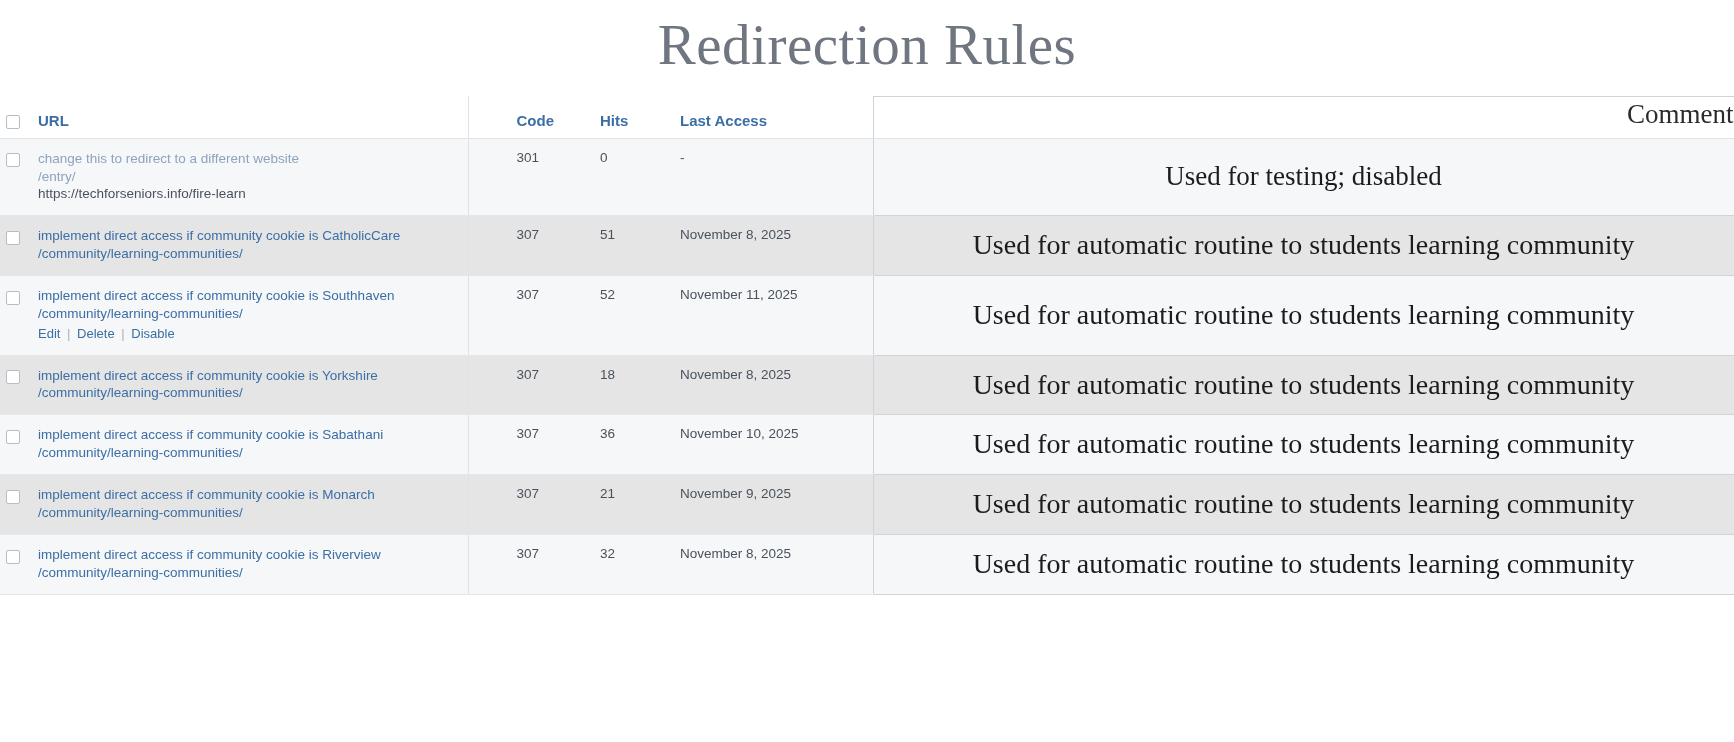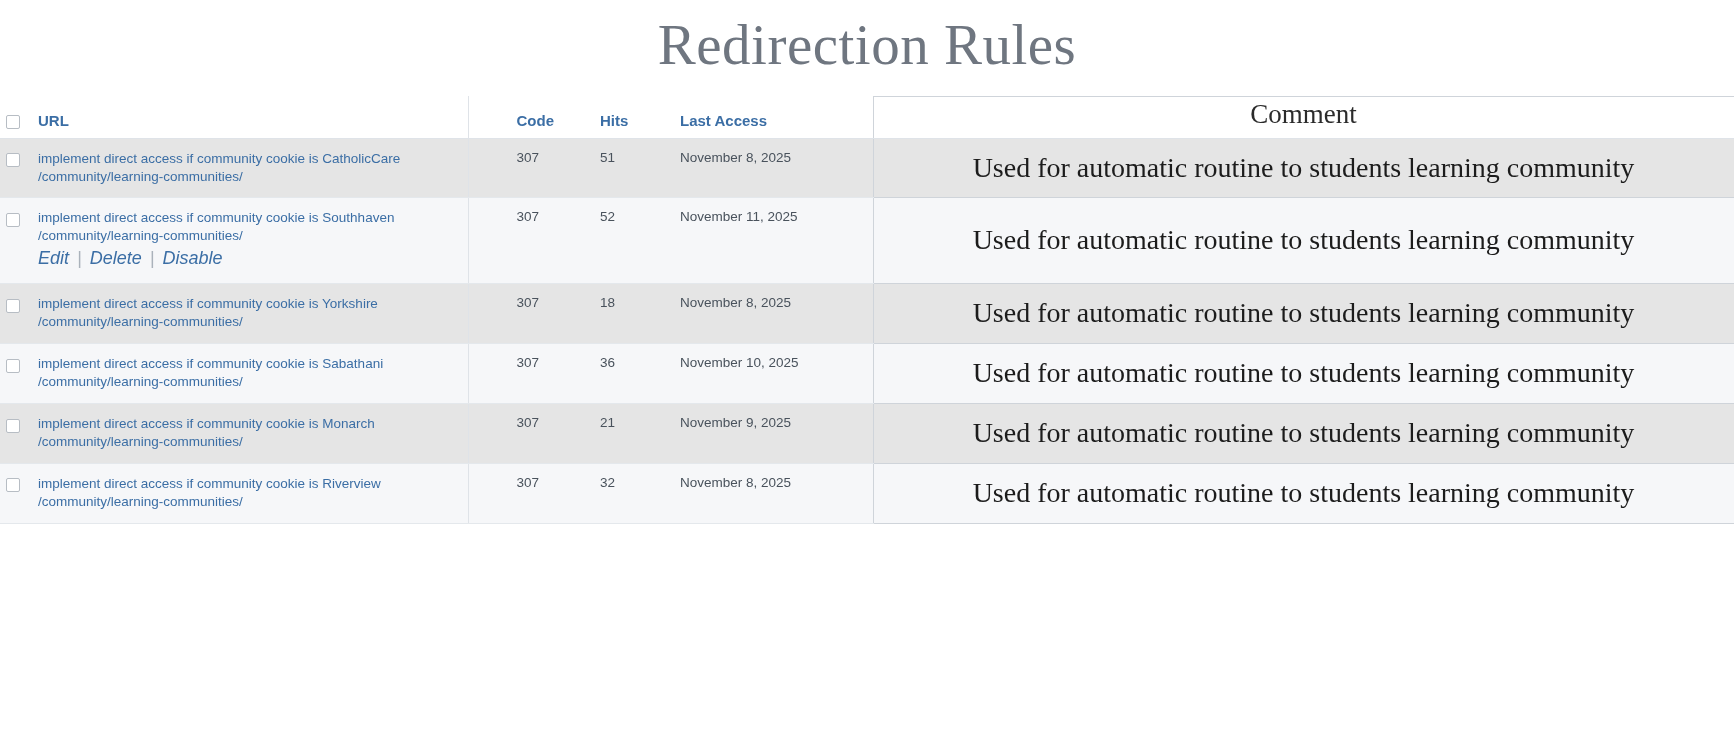--- a/index.html
+++ b/index.html
@@ -60,21 +60,21 @@
   }
   thead th.th-check { padding-left: 6px; }
   thead th.th-code { border-left: 1px solid #dfe3e8; padding-left: 48px; }
   thead th.th-hits { padding-left: 2px; }
   thead th.th-last { padding-left: 2px; }
 
   thead th.th-comment {
     border-left: 1px solid #cfd4da;
     border-top: 1px solid #cfd4da;
     border-right: 1px solid #cfd4da;
-    text-align: center;
+    text-align: right;
     color: #2b2b2b;
     font-weight: normal;
     font-family: "Liberation Serif", serif;
     font-size: 27px;
     padding: 2px 0 8px 0;
     vertical-align: middle;
   }
 
   tbody tr { background: #e5e5e5; }
   tbody tr.shade { background: #f6f7f9; }
@@ -102,23 +102,22 @@
     font-size: 13.5px;
   }
   .url-line-main.muted a,
   .url-line-sub.muted a { color: #8ea3bd; }
   .url-plain {
     color: #49525c;
     font-size: 13.5px;
   }
   .url-actions {
     margin-top: 2px;
-    font-size: 18px;
+    font-size: 13px;
     color: #9aa3ad;
-    font-style: italic;
   }
   .url-actions a {
     color: #3b6ea5;
     text-decoration: none;
   }
   .sep { color: #aab2bb; padding: 0 3px; }
 
   td.cell-code {
     border-left: 1px solid #dfe3e8;
     padding-left: 48px;
@@ -181,20 +180,38 @@
         </th>
         <th>URL</th>
         <th class="th-code">Code</th>
         <th class="th-hits">Hits</th>
         <th class="th-last">Last Access</th>
         <th class="th-comment">Comment</th>
       </tr>
     </thead>
     <tbody>
 
+      <tr class="shade">
+        <td class="cell-check">
+          <input type="checkbox" class="cb" style="">
+        </td>
+        <td class="cell-url">
+          <div class="url-line-main muted">
+            <a href="#">change this to redirect to a different website</a>
+          </div>
+          <div class="url-line-sub muted">
+            <a href="#">/entry/</a>
+          </div>
+          <div class="url-plain">https://techforseniors.info/fire-learn</div>
+        </td>
+        <td class="cell-code">301</td>
+        <td class="cell-hits">0</td>
+        <td class="cell-last">-</td>
+        <td class="cell-comment small">Used for testing; disabled</td>
+      </tr>
 
       <tr>
         <td class="cell-check">
           <input type="checkbox" class="cb" style="">
         </td>
         <td class="cell-url">
           <div class="url-line-main">
             <a href="#">implement direct access if community cookie is CatholicCare</a>
           </div>
           <div class="url-line-sub">

